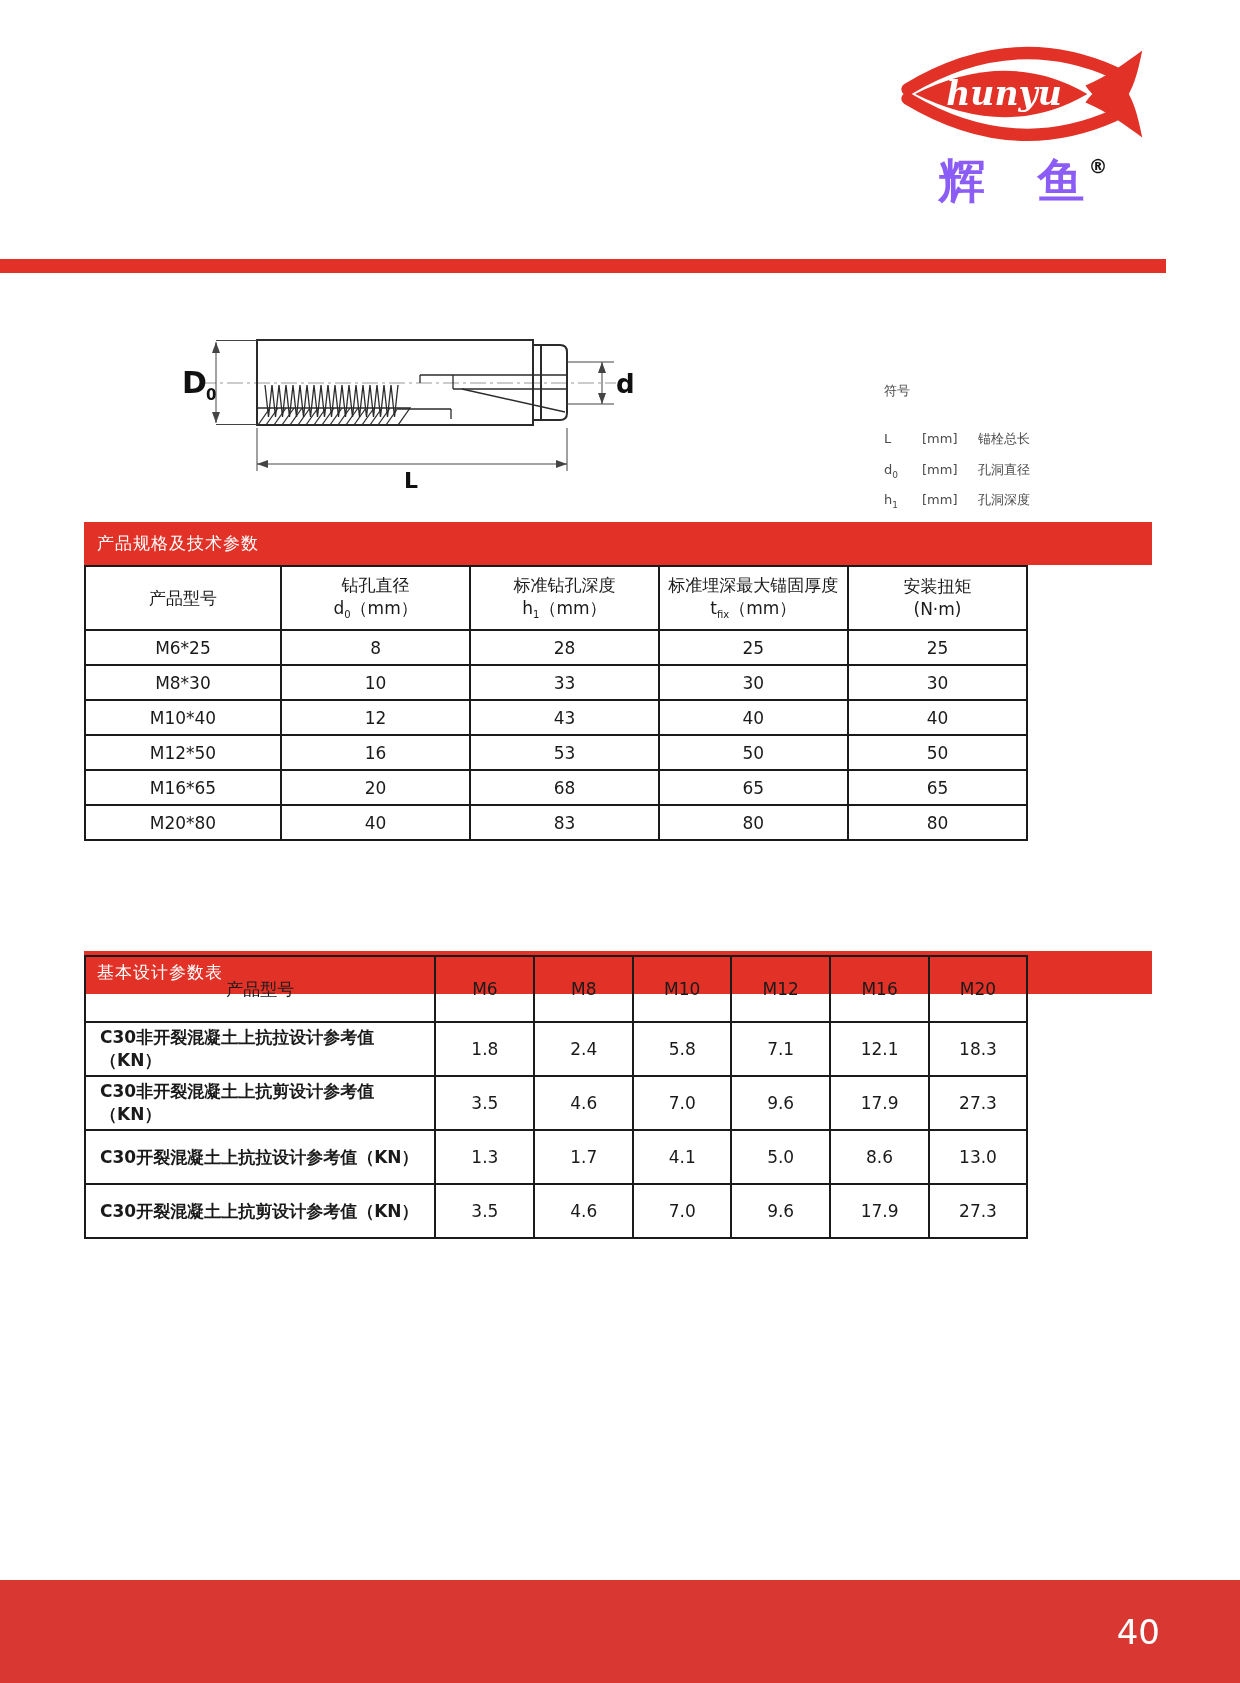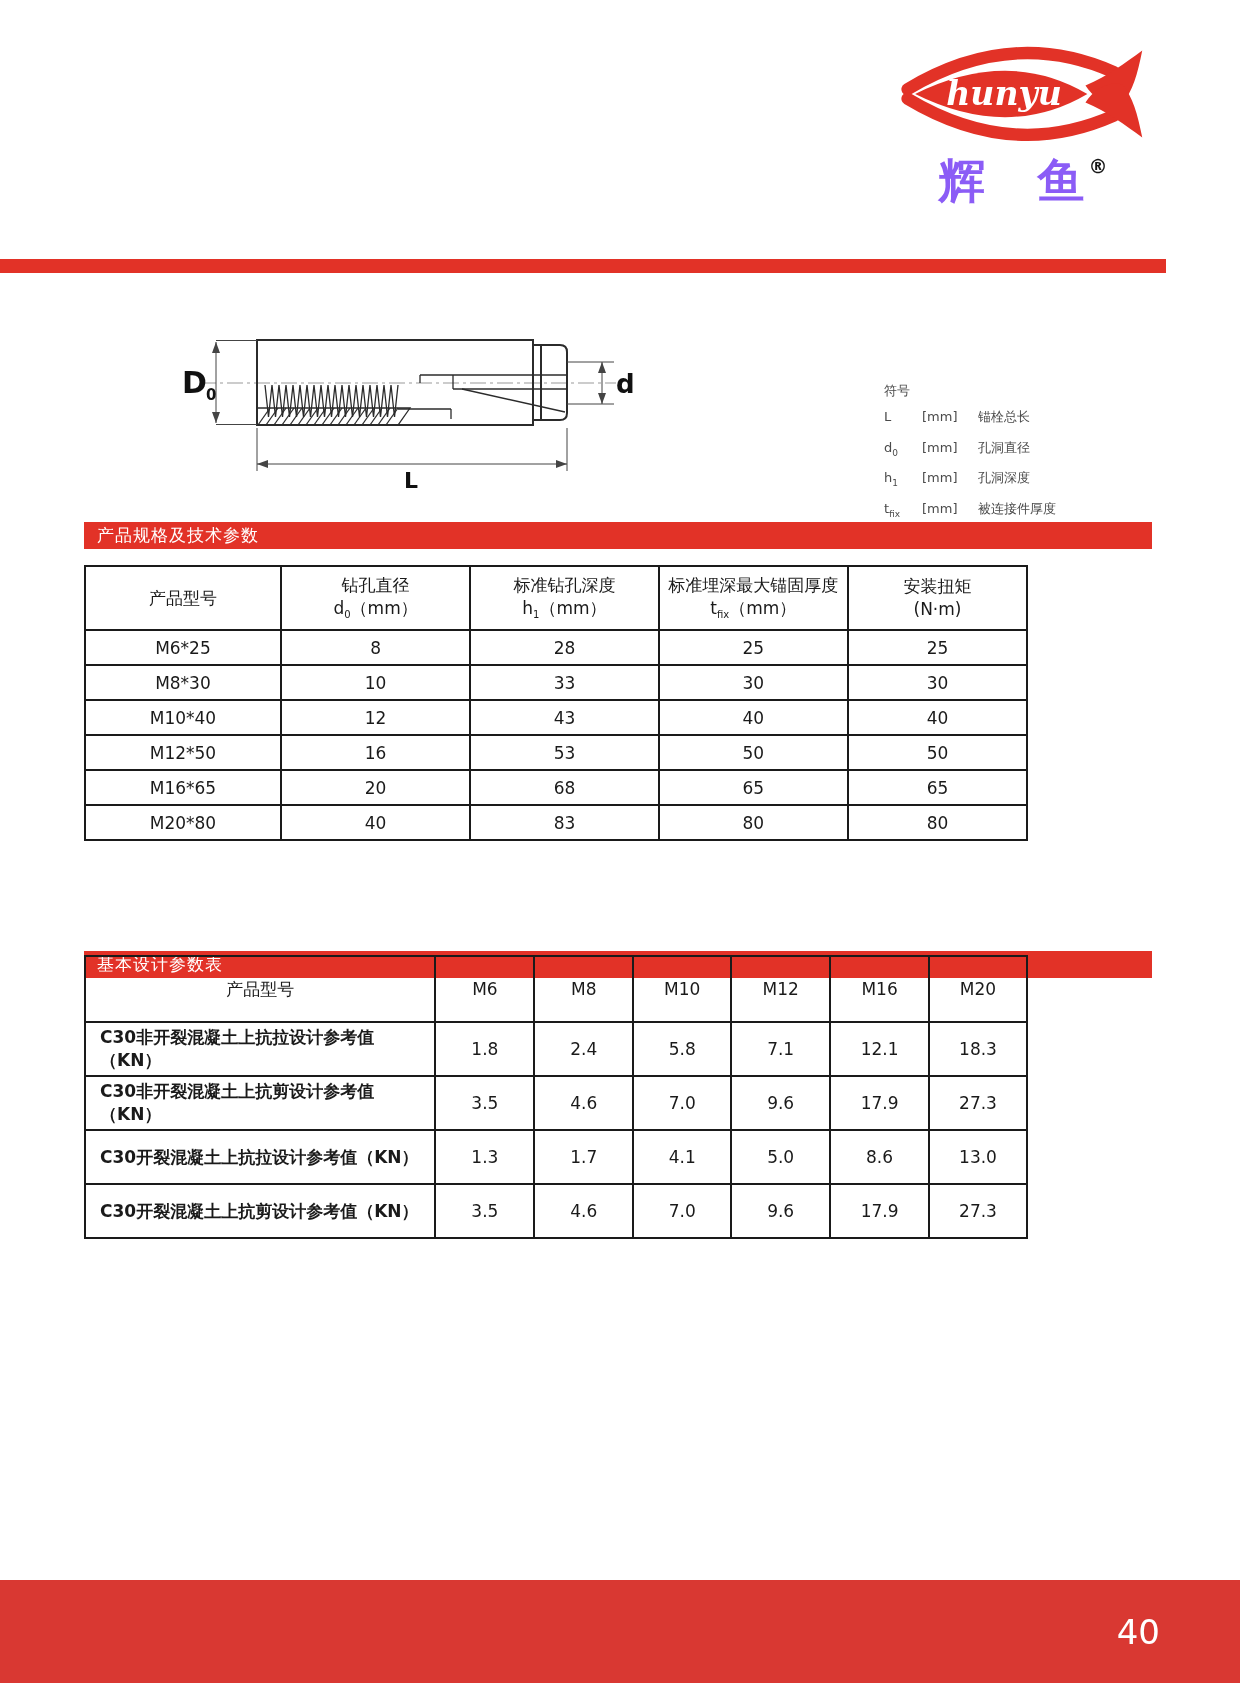--- a/index.html
+++ b/index.html
@@ -8,29 +8,29 @@
 
   
   .logo{position:absolute;left:893px;top:40px;width:260px;text-align:center;}
   .logo svg{display:block;margin:0 auto;}
   .brand-line{margin-top:4px;white-space:nowrap;}
   .brand-cjk{font-size:47px;font-weight:bold;letter-spacing:0.38em;color:#8b5cf6;}
   .brand-reg{font-size:19px;font-weight:bold;vertical-align:24px;margin-left:-14px;color:#161616;}
 
   
   .divider{position:absolute;left:0;top:259px;width:1166px;height:14px;background:#e23227;}
-  .section-bar{position:absolute;left:84px;width:1068px;height:27px;background:#e23227;
+  .section-bar{position:absolute;left:84px;width:1068px;height:43px;background:#e23227;
                color:#fff;font-size:17px;display:flex;align-items:center;padding-left:13px;
                box-sizing:border-box;letter-spacing:1px;}
   .bar1{top:522px;} .bar2{top:951px;}
 
   
   .diagram{position:absolute;left:170px;top:288px;}
   .legend{position:absolute;left:884px;top:382px;width:270px;font-size:13px;color:#4a4a4a;}
-  .legend .lg-title{margin-bottom:4px;}
+  .legend .lg-title{margin-bottom:26px;}
   .lg-row{display:flex;line-height:26px;}
   .lg-sym{width:38px;} .lg-unit{width:56px;}
   .lg-sym sub{font-size:9px;}
 
   
   table{border-collapse:collapse;table-layout:fixed;position:absolute;left:84px;width:944px;
         font-size:17px;color:#1a1a1a;}
   td,th{border:2px solid #1a1a1a;text-align:center;font-weight:normal;padding:0;}
   .t1{top:565px;}
   .t1 th{height:62px;line-height:1.35;}

